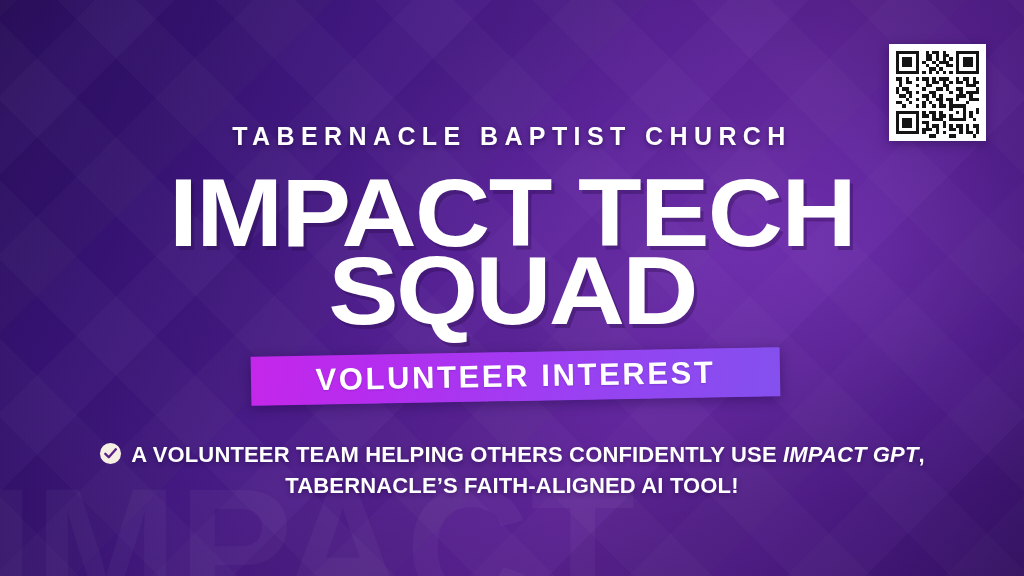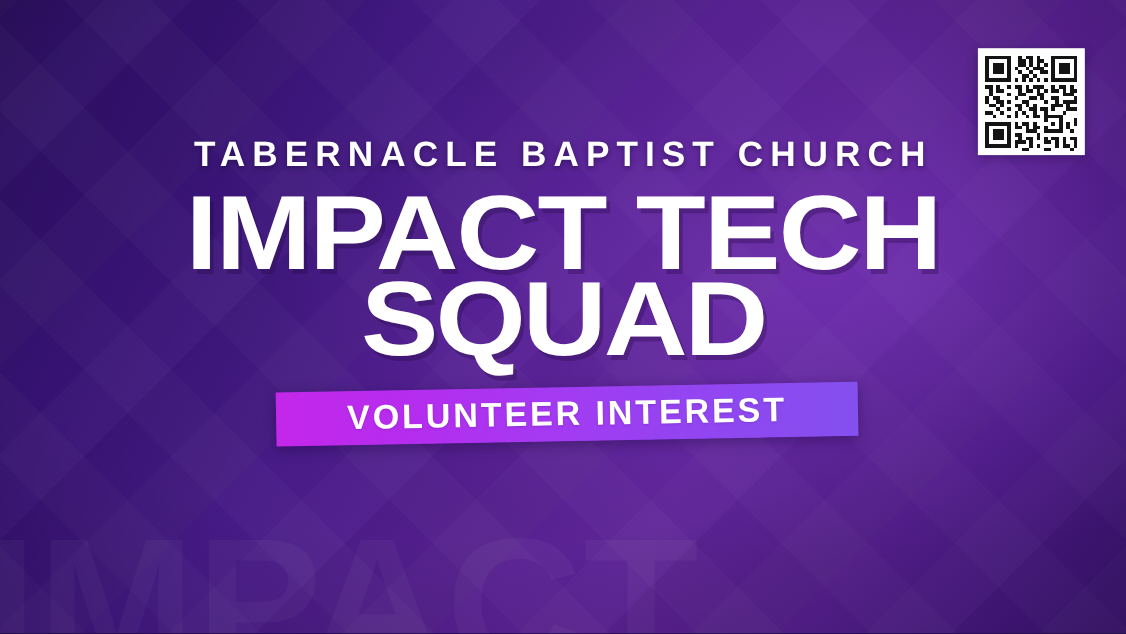--- a/index.html
+++ b/index.html
@@ -118,21 +118,21 @@
     height: 576px;
   }
 
   .eyebrow {
     position: absolute;
     top: 122px;
     left: 0;
     width: 1024px;
     text-align: center;
     color: #ffffff;
-    font-size: 32px;
+    font-size: 25px;
     font-weight: 700;
     letter-spacing: 6.4px;
     text-shadow: 0 2px 5px rgba(18,3,44,0.45);
     white-space: nowrap;
   }
 
   .headline {
     position: absolute;
     left: 0;
     width: 1024px;
@@ -390,15 +390,26 @@
     <div class="eyebrow">TABERNACLE BAPTIST CHURCH</div>
 
     <div class="headline headline-1">IMPACT TECH</div>
 
     <div class="headline headline-2">SQUAD</div>
 
     <div class="badge">
       <span class="badge-label">VOLUNTEER INTEREST</span>
     </div>
 
+    <div class="subtitle">
+      <span class="sub-line">
+        <span class="check-icon">
+          <svg width="23" height="23" viewBox="0 0 24 24">
+            <circle cx="12" cy="12" r="11" fill="#f6efe3"></circle>
+            <path d="M6.6 12.4 L10.2 15.9 L17.6 7.6" fill="none" stroke="#5a2189" stroke-width="2.5" stroke-linecap="round" stroke-linejoin="round"></path>
+          </svg>
+        </span><span>A VOLUNTEER TEAM HELPING OTHERS CONFIDENTLY USE </span><span class="em">IMPACT GPT</span><span>,</span>
+      </span>
+      <span class="sub-line">TABERNACLE’S FAITH-ALIGNED AI TOOL!</span>
+    </div>
 
   </div>
 </div>
 
 </body></html>

